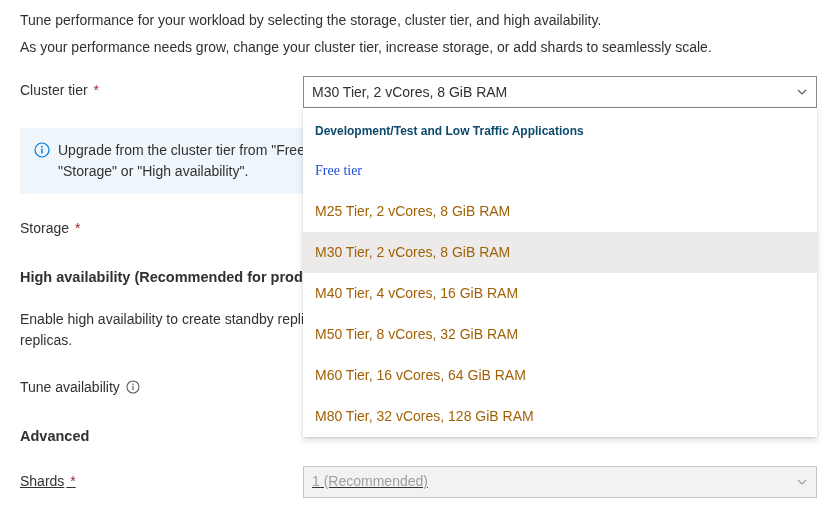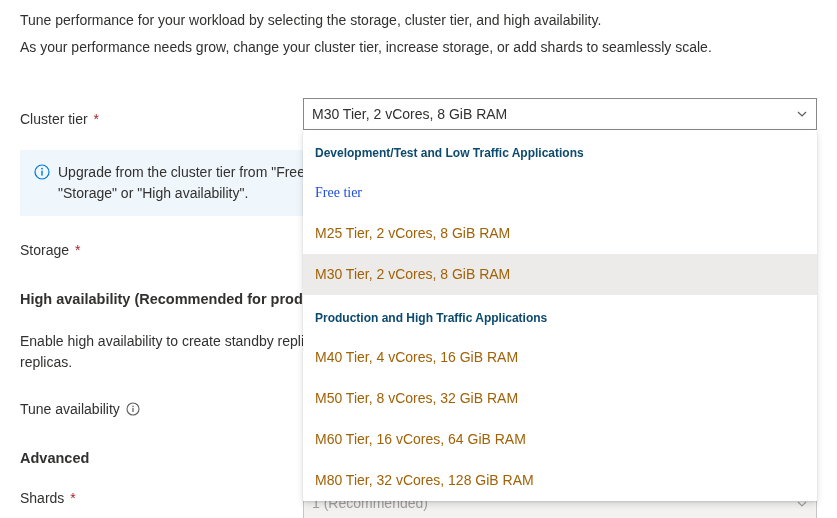--- a/index.html
+++ b/index.html
@@ -9,22 +9,22 @@
       color: #323130;
       background: #fff;
       width: 837px;
       padding: 10px 20px;
       line-height: 1.5;
     }
     .intro p { margin-bottom: 6px; }
     .intro p:last-child { margin-bottom: 0; }
     .form-row {
       display: flex;
-      align-items: flex-end;
-      margin-top: 40px;
+      align-items: flex-start;
+      margin-top: 18px;
       position: relative;
     }
     .form-label-col {
       width: 283px;
       flex-shrink: 0;
       padding-top: 4px;
       font-size: 14px;
     }
     .form-control-col {
       flex: 1;
@@ -119,21 +119,21 @@
       align-items: center;
       gap: 6px;
       margin-top: 26px;
     }
     .tip-icon {
       width: 14px;
       height: 14px;
       display: inline-flex;
     }
     .storage-label-row { margin-top: 24px; }
-    .shards-row { margin-top: 18px; display: flex; align-items: flex-start; }
+    .shards-row { margin-top: 18px; display: flex; align-items: center; text-decoration: underline; }
     .shards-row .form-label-col { padding-top: 0; }
   </style>
 </head>
 <body>
 
 <div class="intro">
   <p>Tune performance for your workload by selecting the storage, cluster tier, and high availability.</p>
   <p>As your performance needs grow, change your cluster tier, increase storage, or add shards to seamlessly scale.</p>
 </div>
 
@@ -148,21 +148,20 @@
         <svg viewBox="0 0 12 12" fill="none" stroke="#605e5c" stroke-width="1.2">
             <path d="M2 4 L6 8 L10 4"></path>
           </svg>
       </span>
     </div>
     <div class="dropdown" id="cluster-tier-dropdown">
         <div class="dropdown-group-header">Development/Test and Low Traffic Applications</div>
         <div class="dropdown-item disabled">Free tier</div>
         <div class="dropdown-item">M25 Tier, 2 vCores, 8 GiB RAM</div>
         <div class="dropdown-item selected">M30 Tier, 2 vCores, 8 GiB RAM</div>
-        <div class="dropdown-group-header">Production and High Traffic Applications</div>
         <div class="dropdown-item">M40 Tier, 4 vCores, 16 GiB RAM</div>
         <div class="dropdown-item">M50 Tier, 8 vCores, 32 GiB RAM</div>
         <div class="dropdown-item">M60 Tier, 16 vCores, 64 GiB RAM</div>
         <div class="dropdown-item">M80 Tier, 32 vCores, 128 GiB RAM</div>
       </div>
   </div>
 </div>
 
 <div class="info-banner">
   <span class="info-icon">

